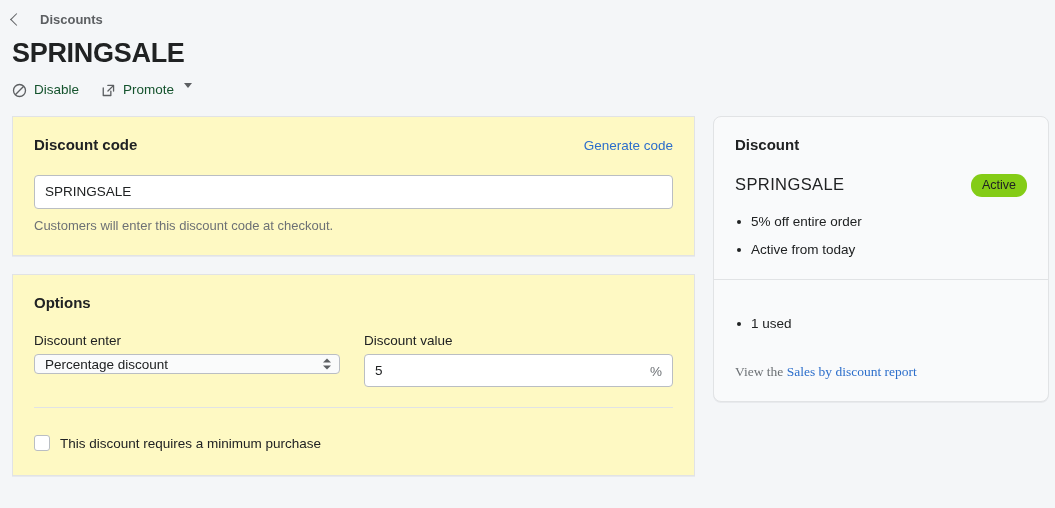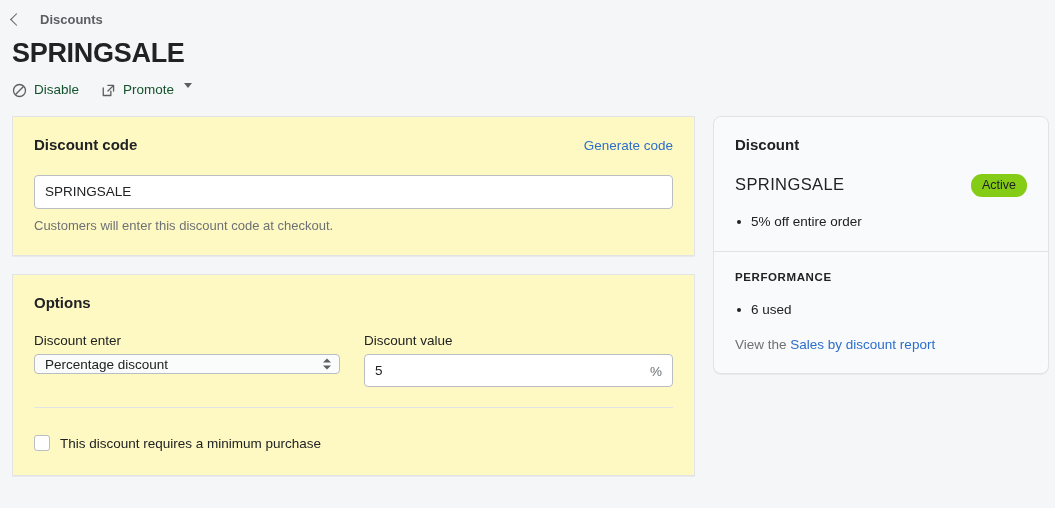--- a/index.html
+++ b/index.html
@@ -299,22 +299,23 @@
   .perf-title {
     font-size: 11.5px;
     font-weight: bold;
     letter-spacing: 0.6px;
     color: #202223;
     line-height: 1.2;
   }
   .report-line {
     font-size: 13.5px;
     color: #6d7175;
-    margin-top: 17px;
+    margin-top: 30px;
     line-height: 1.3;
+    font-family: Liberation Serif, serif;
   }
   .report-line .link { font-size: 13.5px; }
 </style>
 </head>
 <body>
 
 <div class="page">
 
   <div class="header">
     <div class="breadcrumb">
@@ -408,29 +409,29 @@
         <div class="summary-sec">
           <div class="summary-title">Discount</div>
 
           <div class="summary-code-row">
             <div class="summary-code">SPRINGSALE</div>
             <div class="badge">Active</div>
           </div>
 
           <ul class="bullets">
             <li>5% off entire order</li>
+            <li>Active from today</li>
           </ul>
         </div>
 
         <div class="summary-divider"></div>
 
         <div class="summary-sec">
-          <div class="perf-title">PERFORMANCE</div>
           <ul class="bullets">
-            <li>6 used</li>
+            <li>1 used</li>
           </ul>
           <div class="report-line">
             <span>View the</span>
             <span class="link">Sales by discount report</span>
           </div>
         </div>
 
       </div>
     </div>
 

